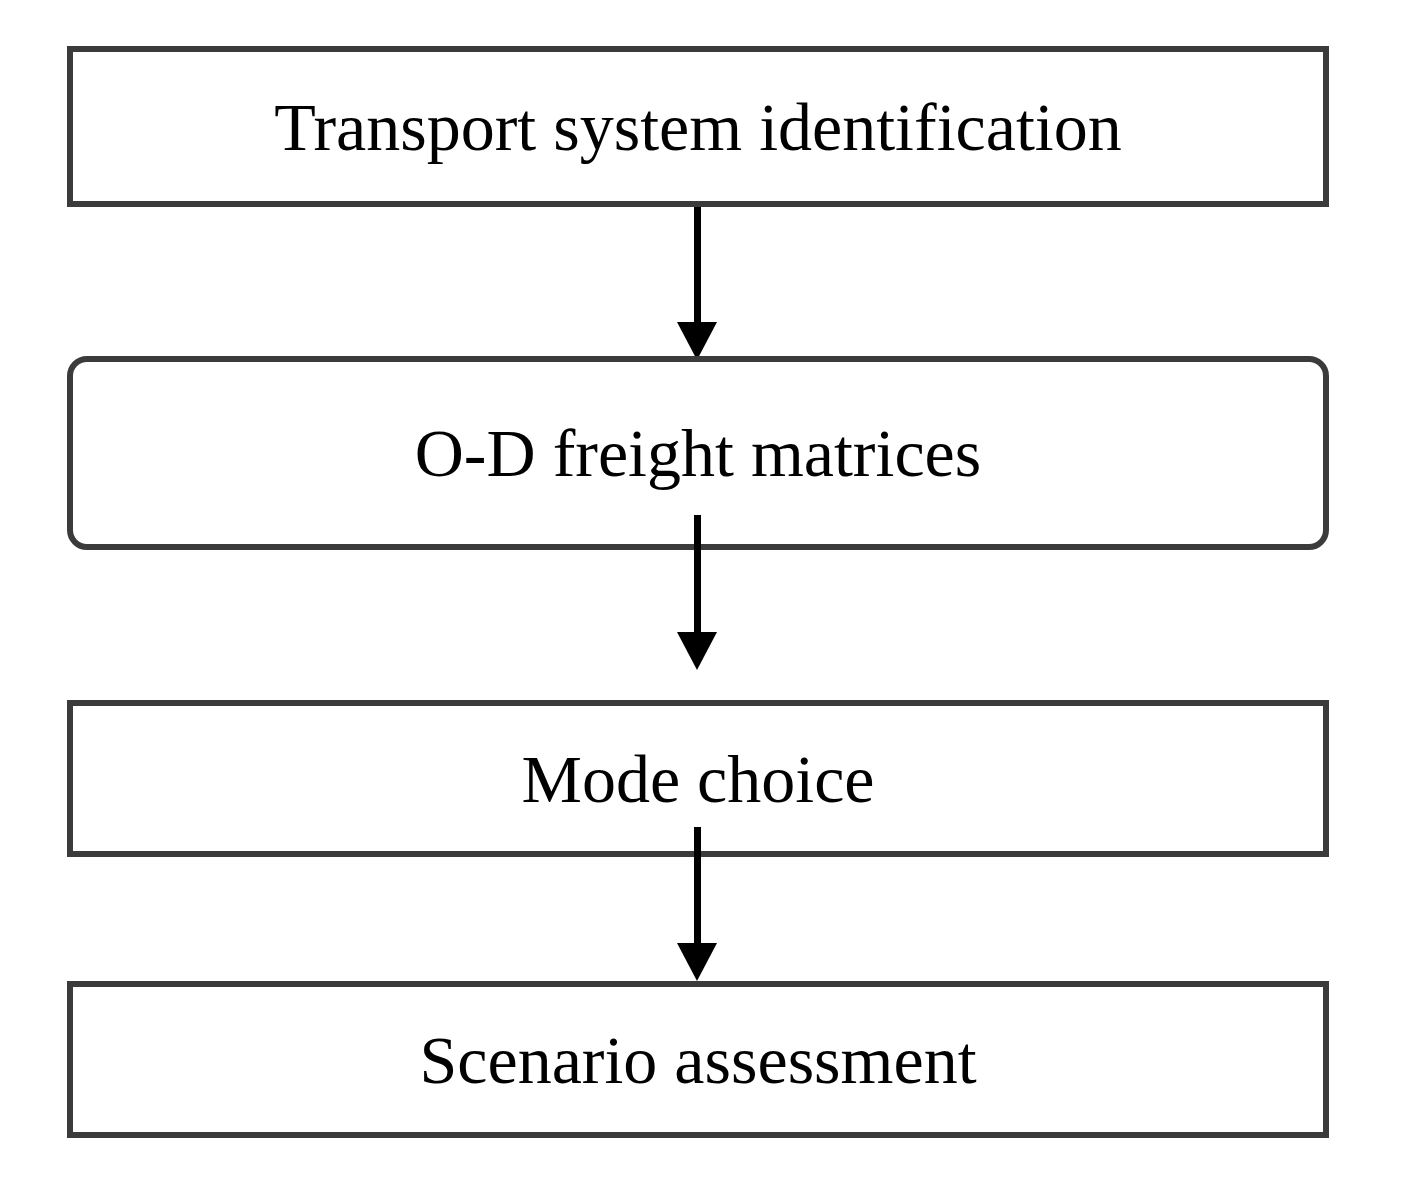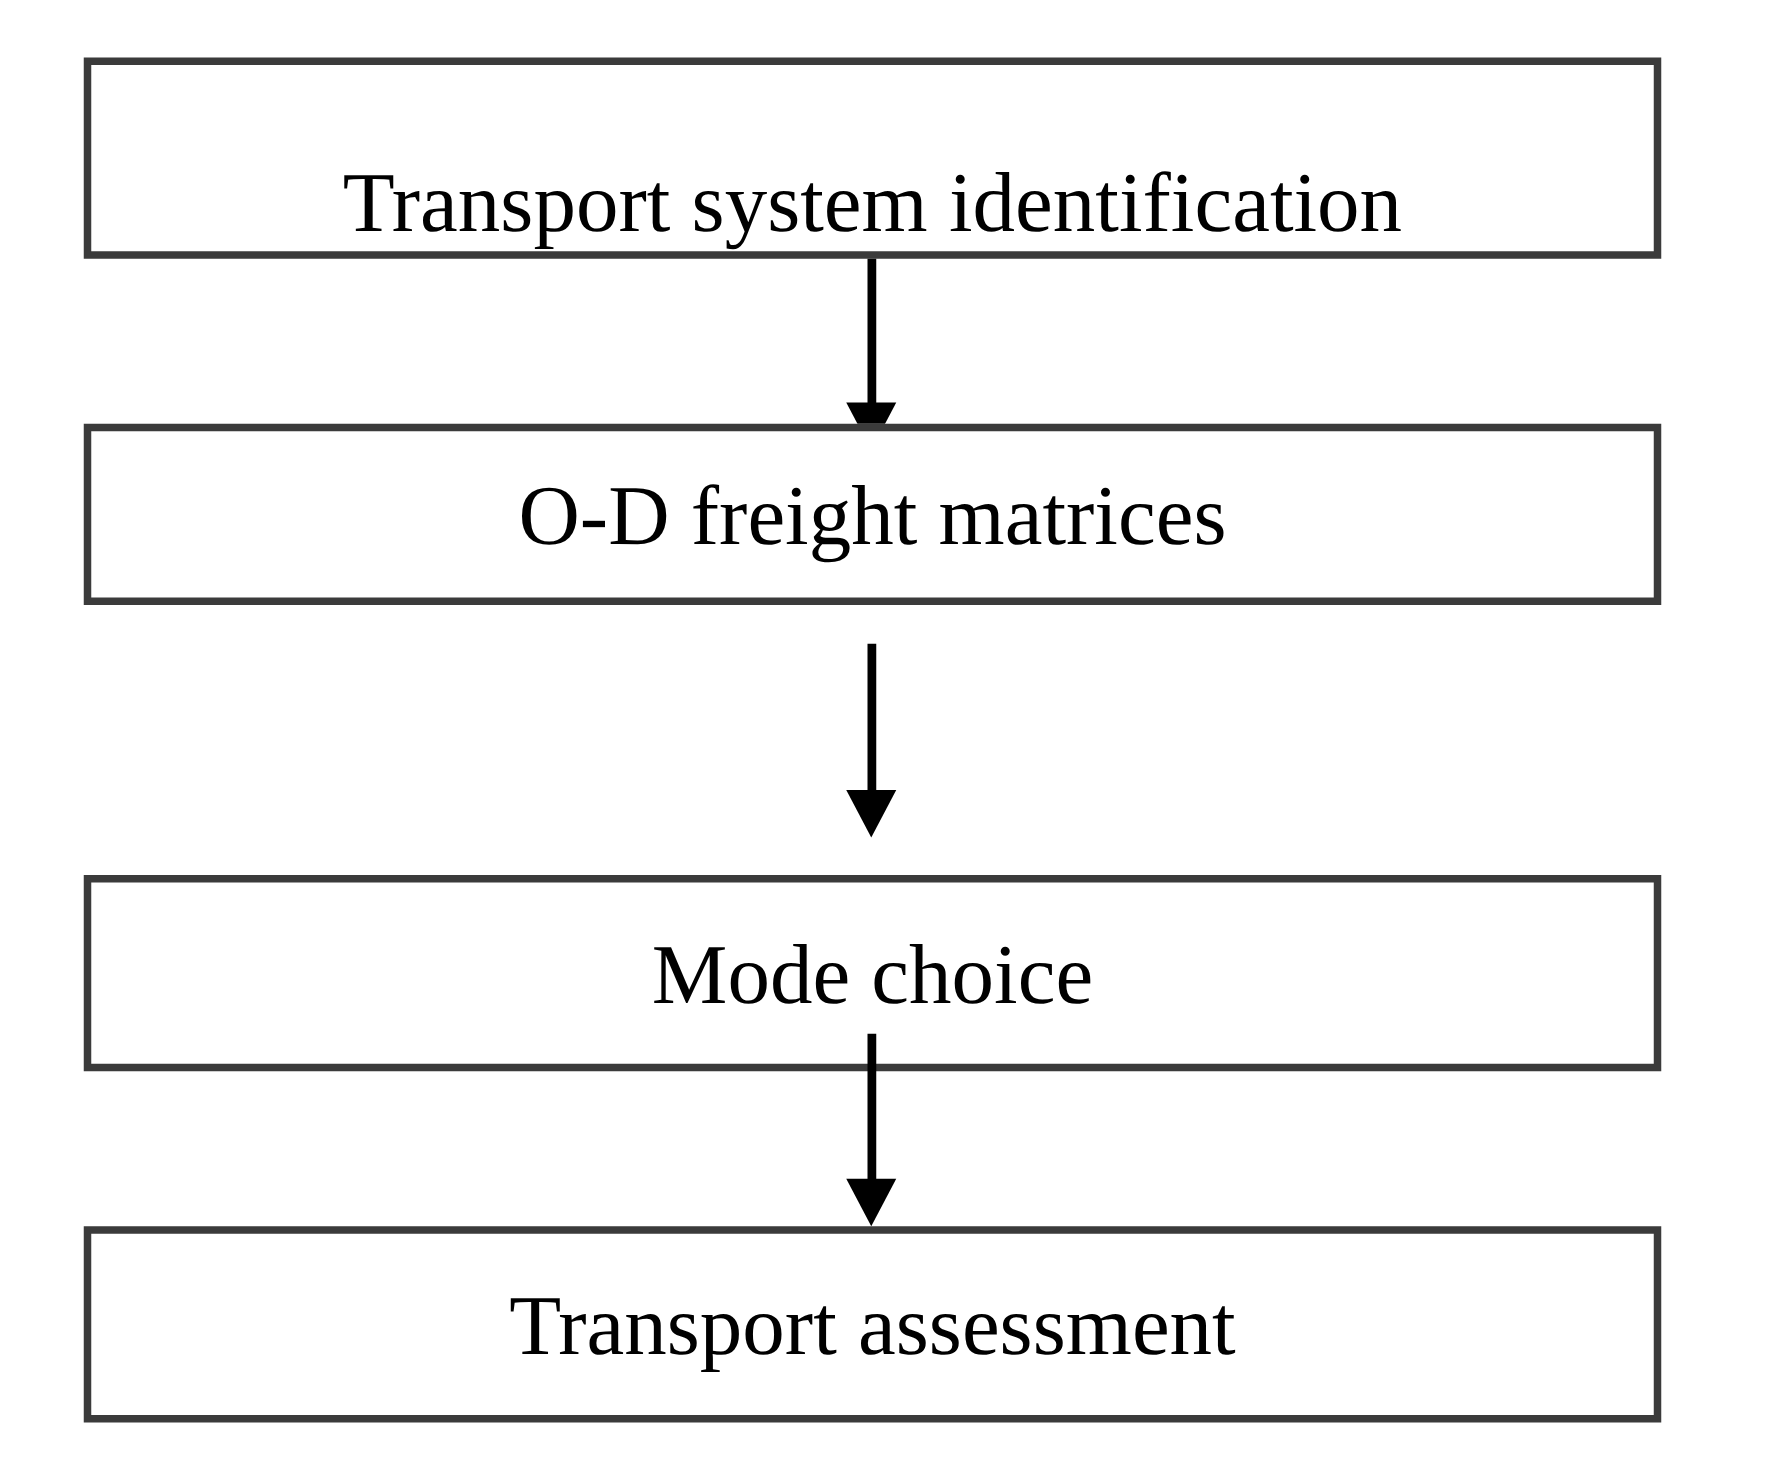--- a/index.html
+++ b/index.html
@@ -25,22 +25,22 @@
     display: flex;
     flex-direction: column;
     align-items: center;
     justify-content: center;
     text-align: center;
     color: var(--text-color, #000000);
     font-size: 68px;
     line-height: 78px;
     white-space: nowrap;
   }
-  .box-1 { top: 46px;  height: 161px; justify-content: flex-end; }
-  .box-2 { top: 339px; height: 145px; }
+  .box-1 { top: 46px;  height: 161px; }
+  .box-2 { top: 356px; height: 194px; border-radius: 20px; }
   .box-3 { top: 700px; height: 157px; }
   .box-4 { top: 981px; height: 157px; }
 
   .arrow {
     position: absolute;
     left: 677px;
     width: 41px;
   }
   .arrow-1 { top: 207px; height: 153px; }
   .arrow-2 { top: 515px; height: 155px; }
@@ -91,16 +91,16 @@
   <div class="flow-box box-3">
     <span>Mode choice</span>
   </div>
 
   <div class="arrow arrow-3">
     <div class="shaft"></div>
     <div class="head"></div>
   </div>
 
   <div class="flow-box box-4">
-    <span>Transport assessment</span>
+    <span>Scenario assessment</span>
   </div>
 
 </div>
 
 </body></html>

